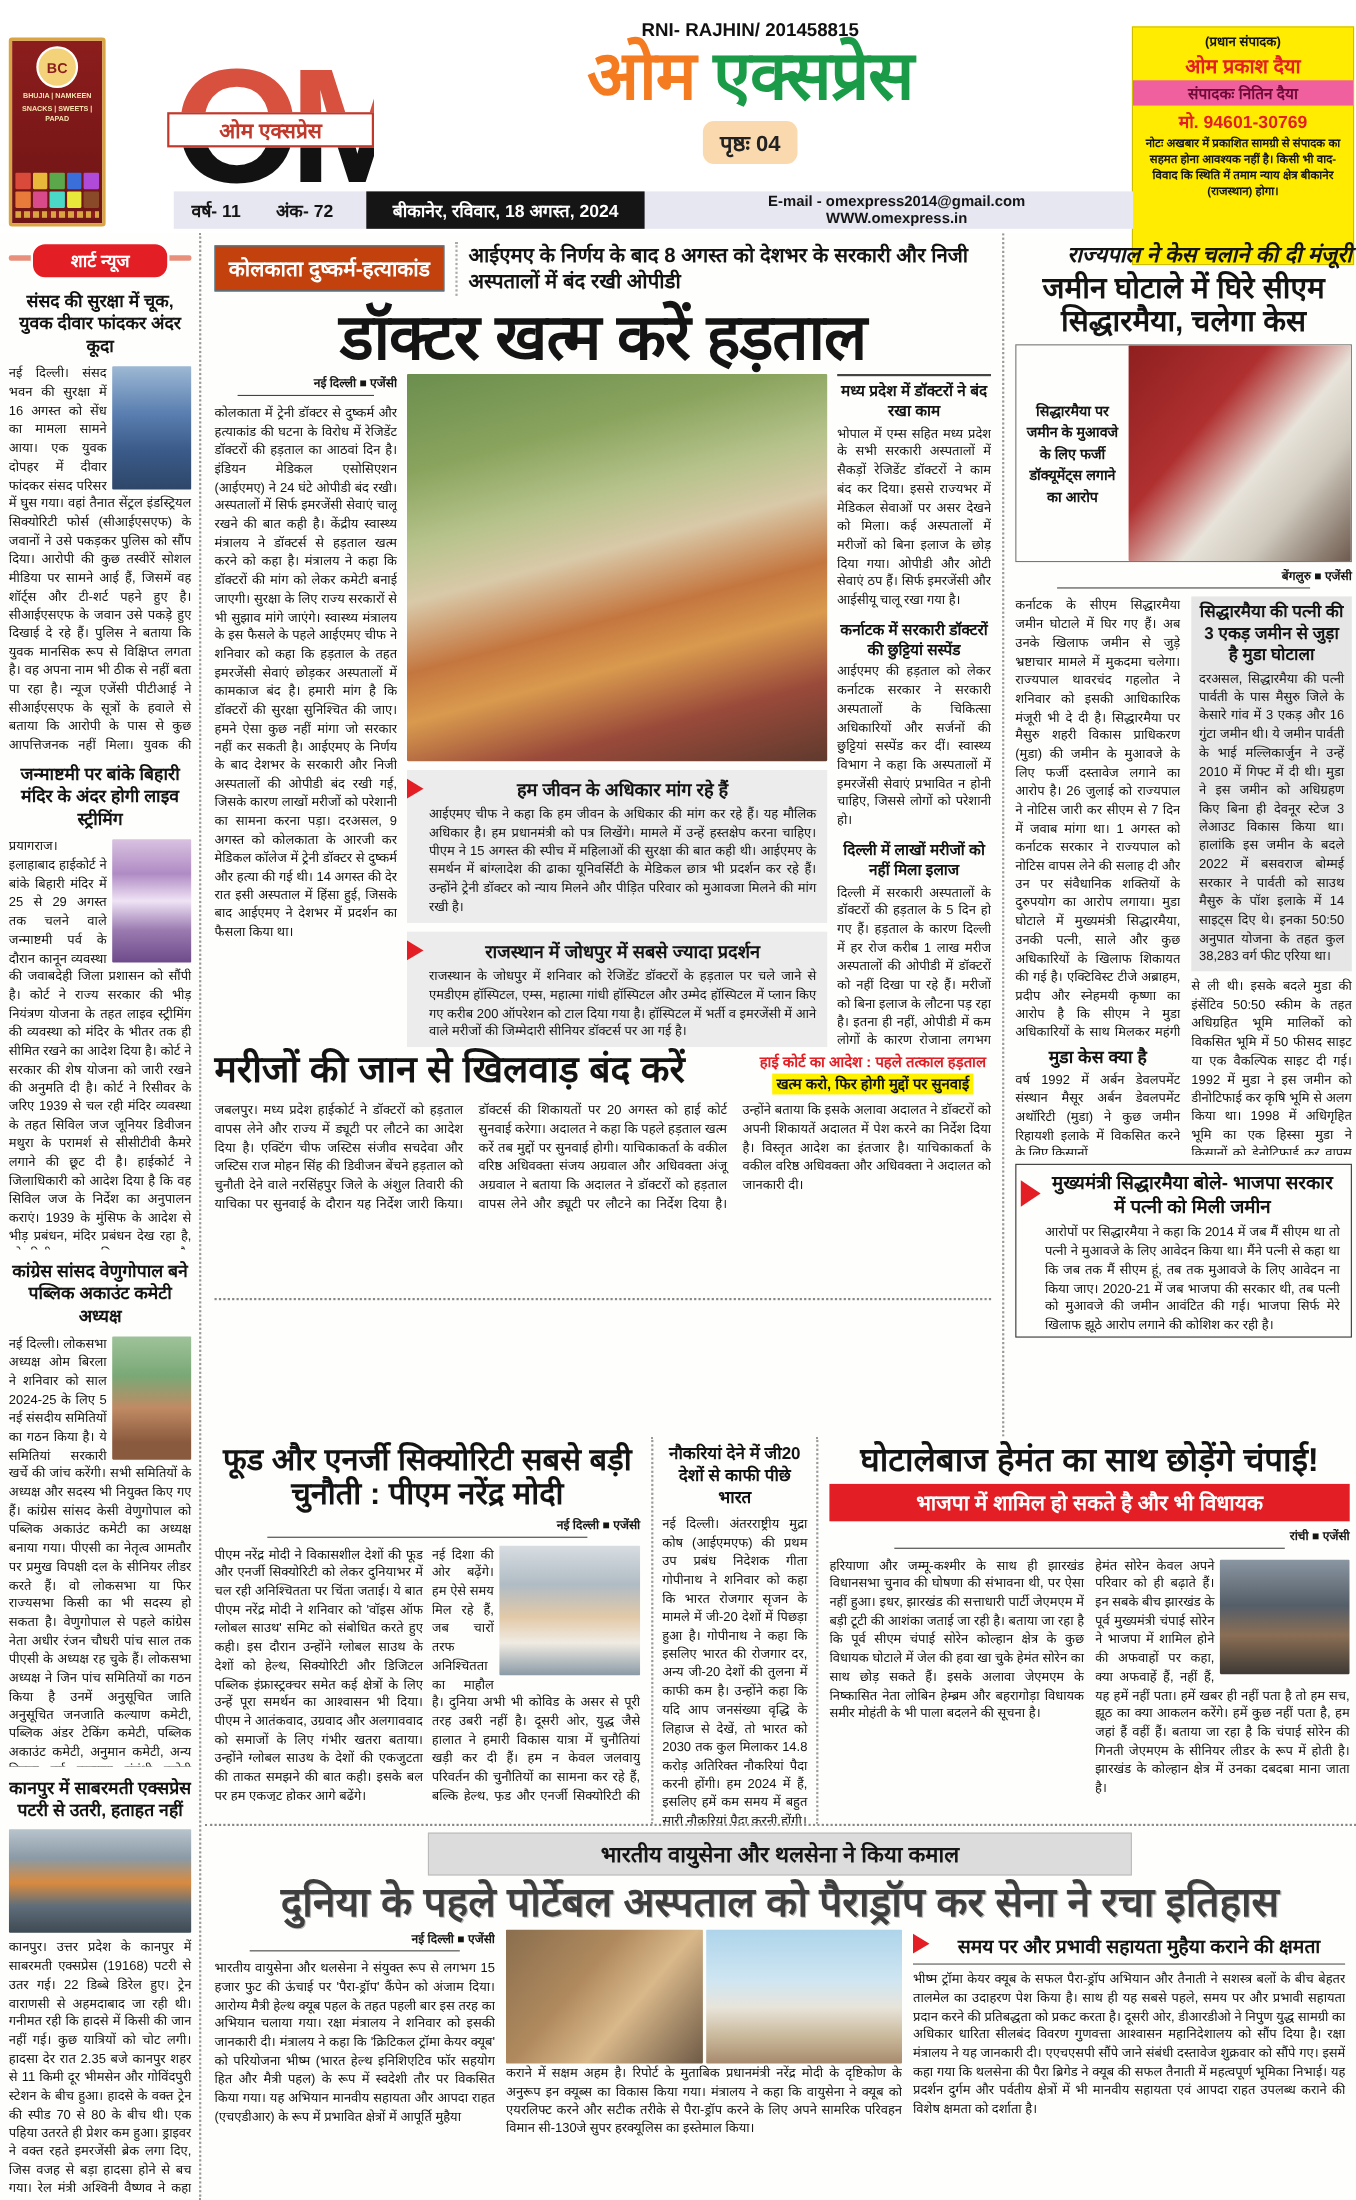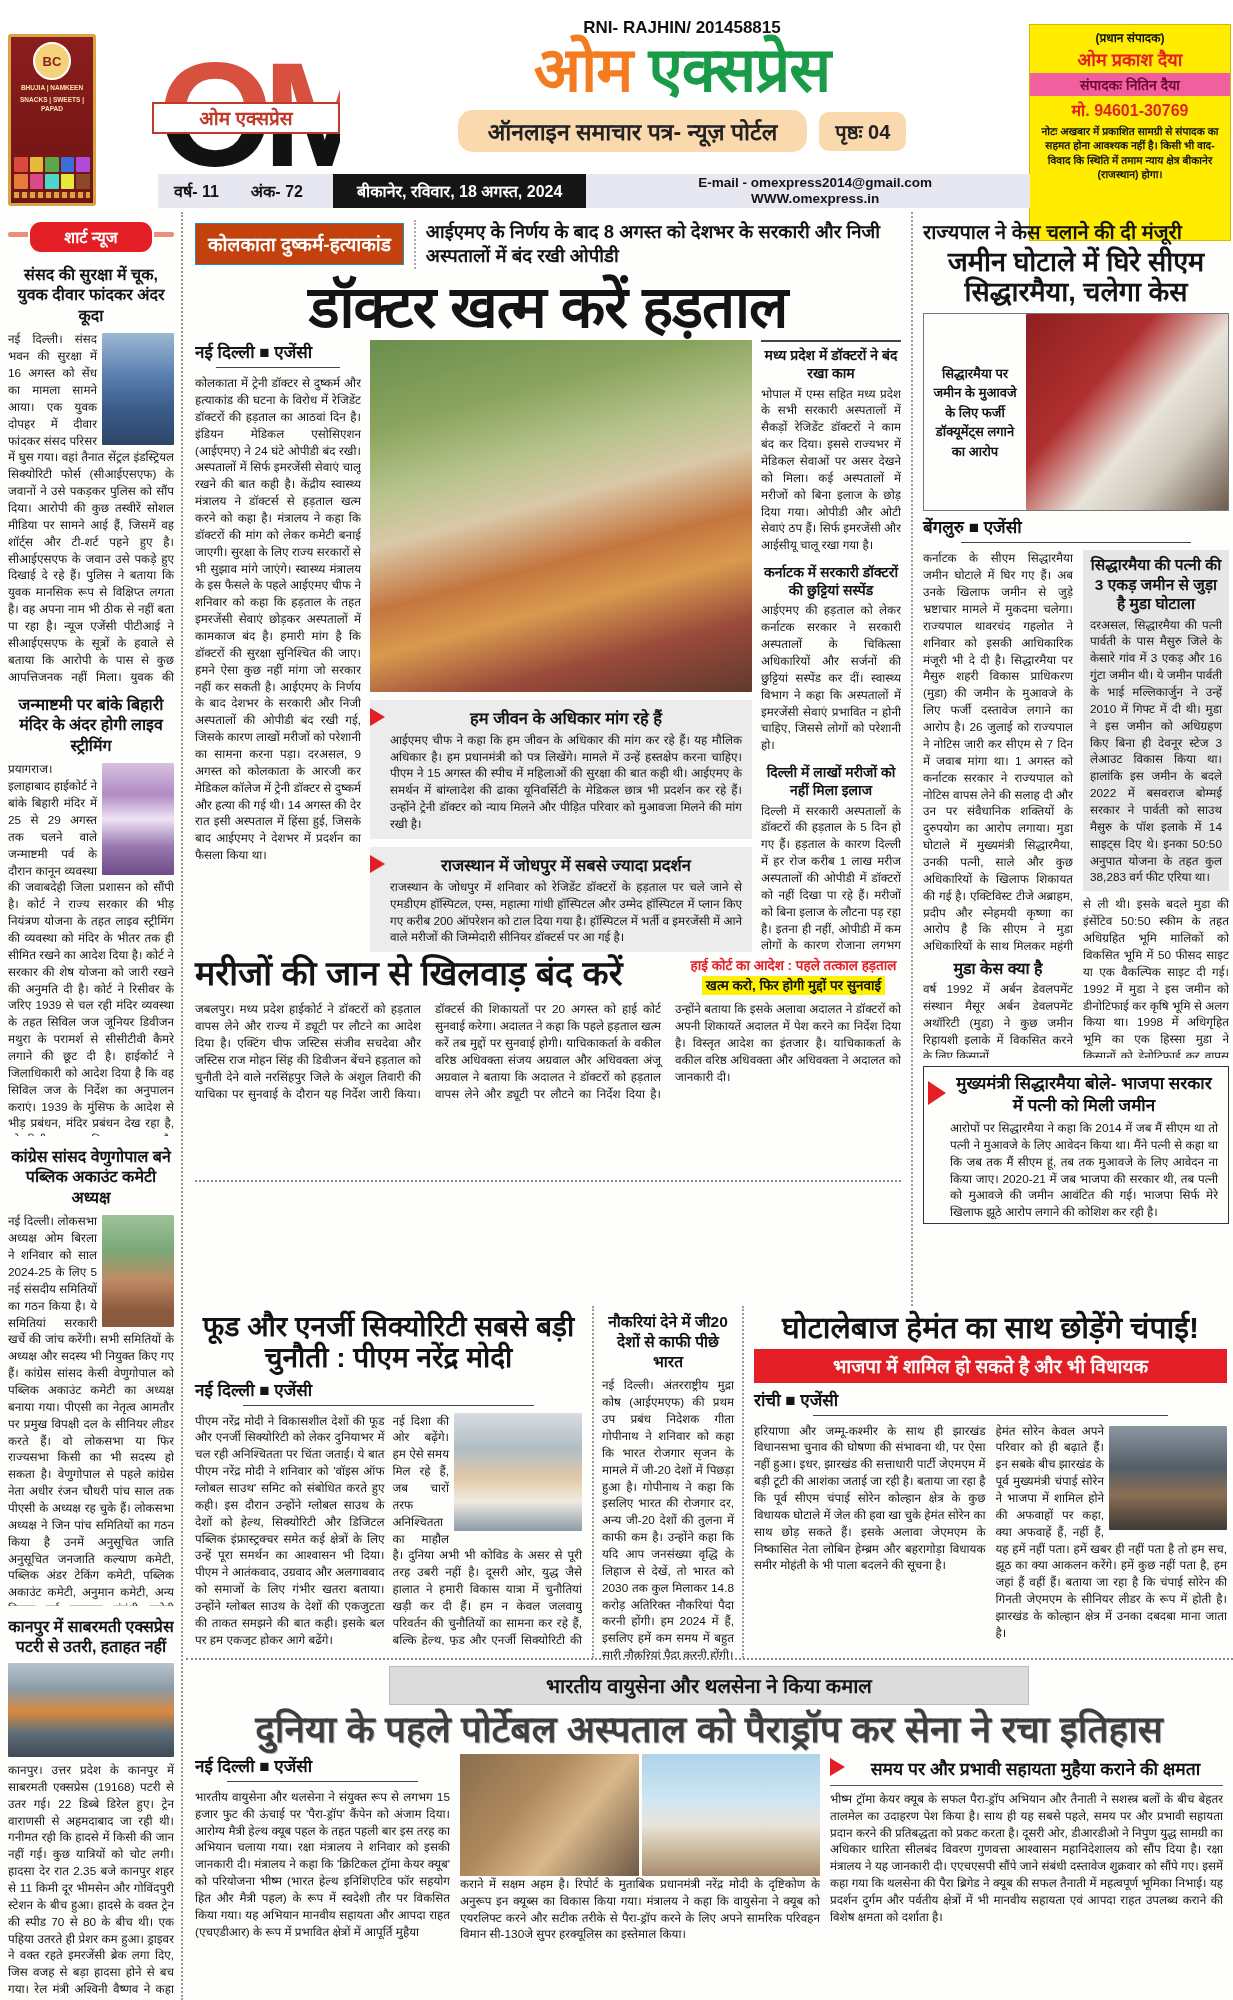--- a/index.html
+++ b/index.html
@@ -44,21 +44,21 @@
   .eb-mob{color:#e31e24;font-weight:900;font-size:16px;margin:3px 0;}
   .eb-note{font-weight:700;font-size:10.5px;line-height:1.38;}
   .datebar{position:absolute;left:158px;top:174px;width:872px;height:34px;background:#e7e7f1;
            display:flex;align-items:center;}
   .db-yr,.db-is{font-weight:800;font-size:16px;margin:0 16px;}
   .db-dt{background:#151515;color:#fff;font-weight:800;font-size:16px;padding:6px 24px;margin:0 14px;}
   .db-mailwrap{flex:1;text-align:center;line-height:1.2;}
   .db-mail{font-weight:800;font-size:13.5px;} .db-web{font-weight:800;font-size:13.5px;}
   
   .bt{font-size:11.8px;line-height:1.43;text-align:justify;}
-  .byline{text-align:left;font-weight:800;font-size:17px;}
+  .byline{text-align:right;font-weight:800;font-size:11px;}
   .byrule{border-bottom:1.5px solid #444;width:75%;margin:4px auto 7px;}
   .dotted-h{border-top:2px dotted #888;margin:7px 0;}
   .arrow{width:0;height:0;border-top:9px solid transparent;border-bottom:9px solid transparent;
          border-left:15px solid #e31e24;display:inline-block;}
   .ph{position:relative;overflow:hidden;border-radius:1px;}
   .ph-protest{background:linear-gradient(165deg,#6b8e4e 0%,#8aa45e 20%,#b5c28a 34%,#d9c9a8 46%,#c4763f 60%,#d99a4e 70%,#9a4a3a 84%,#5f3a2e 100%);}
   .ph-sid{background:linear-gradient(130deg,#8f1f1f 0%,#b03030 35%,#e8e3da 58%,#cfc9bd 74%,#6e5a4e 100%);}
   .ph-youth{background:linear-gradient(180deg,#9db8d4 0%,#5a7fb0 38%,#3b5b8a 68%,#2e4668 100%);}
   .ph-deity{background:linear-gradient(180deg,#d9c2e0 0%,#b08bc4 28%,#efe3f5 50%,#9a7ab0 74%,#6e4a8a 100%);}
   .ph-venu{background:linear-gradient(180deg,#9ec29a 0%,#7aa876 32%,#c08a64 58%,#8a5a3e 86%);}
@@ -99,21 +99,21 @@
   .msboxes{flex:1;overflow:hidden;}
   .msb{margin-bottom:9px;}
   .msb-t{font-weight:800;font-size:14px;text-align:center;line-height:1.3;margin-bottom:3px;}
   .msb1 .msb-t{border-top:2px solid #444;padding-top:4px;}
   .strikerow{display:flex;align-items:flex-start;gap:8px;margin-top:4px;}
   .strikehl{font-size:34px;font-weight:900;line-height:1.05;flex:1;}
   .courtnote{width:215px;flex:none;text-align:center;font-weight:800;font-size:13.5px;line-height:1.45;}
   .cn1{color:#e31e24;} .cn2{background:#fff200;display:inline-block;padding:0 4px;}
   .cols3{column-count:3;column-gap:14px;height:172px;overflow:hidden;margin-top:6px;}
   
-  .sidh1{font-size:20px;font-weight:900;text-align:left;line-height:1.2;}
+  .sidh1{font-size:20px;font-weight:900;text-align:right;line-height:1.2;font-style:italic;}
   .sidh2{font-size:27px;font-weight:900;text-align:center;line-height:1.12;margin:3px 0 6px;}
   .sidphoto{border:1px solid #777;display:flex;height:196px;margin-bottom:4px;}
   .sidclaim{width:92px;flex:none;font-weight:700;font-size:13px;text-align:center;align-self:center;
             padding:0 5px;line-height:1.5;}
   .sidimg{flex:1;}
   .sidcols{display:flex;gap:10px;height:508px;overflow:hidden;margin-top:2px;}
   .sidL{width:150px;flex:none;display:flex;flex-direction:column;min-height:0;}
   .sidL .bt{flex:1 1 auto;overflow:hidden;min-height:0;}
   .sidR{flex:1;display:flex;flex-direction:column;min-height:0;}
   .graysb{background:#e6e6e6;padding:5px 7px;overflow:hidden;}
@@ -193,21 +193,20 @@
       <div class="om-band">ओम एक्सप्रेस</div>
     </div>
 
     <div class="mast">
       <div class="rni">RNI- RAJHIN/ 201458815</div>
       <div class="mastline">
         <span class="m-om">ओम</span>
         <span class="m-exp">एक्सप्रेस</span>
       </div>
       <div class="tagrow">
-        <div class="tag">ऑनलाइन समाचार पत्र- न्यूज़ पोर्टल</div>
         <div class="pgno">पृष्ठः 04</div>
       </div>
     </div>
 
     <div class="edbox">
       <div class="eb-role">(प्रधान संपादक)</div>
       <div class="eb-chief">ओम प्रकाश दैया</div>
       <div class="eb-ed">संपादकः नितिन दैया</div>
       <div class="eb-mob">मो. 94601-30769</div>
       <div class="eb-note">नोटः अखबार में प्रकाशित सामग्री से संपादक का सहमत होना आवश्यक नहीं है। किसी भी वाद-विवाद कि स्थिति में तमाम न्याय क्षेत्र बीकानेर (राजस्थान) होगा।</div>

